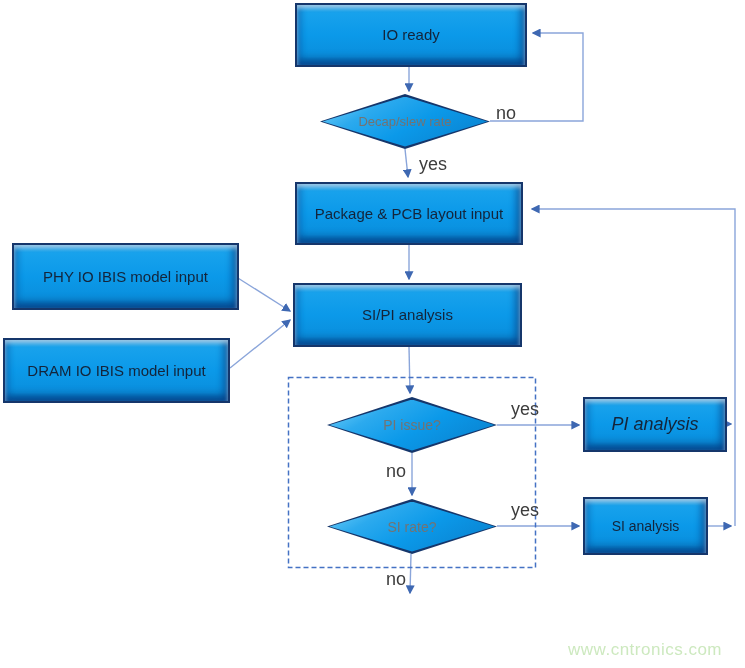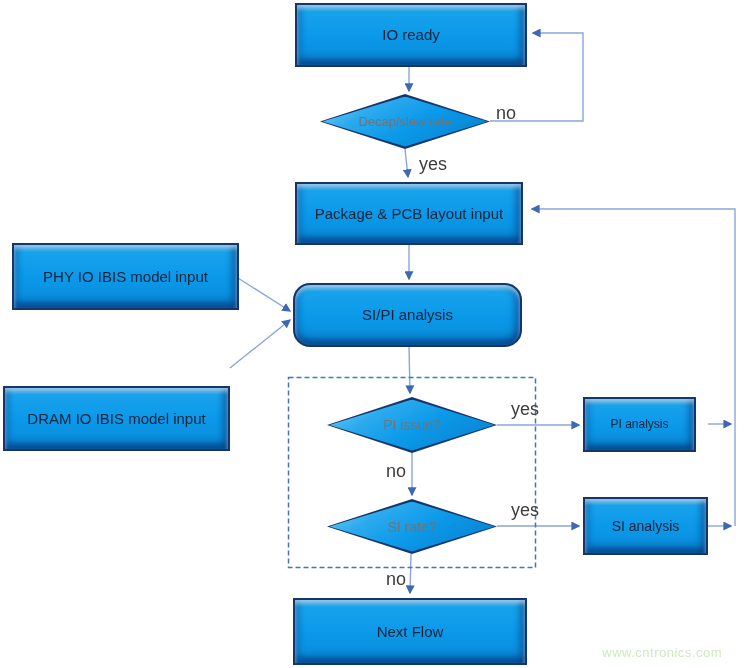--- a/index.html
+++ b/index.html
@@ -33,21 +33,21 @@
   .diamond .lbl{
     position:absolute;inset:0;display:flex;align-items:center;justify-content:center;
     color:#737373;font-size:13px;
   }
   .diamond .lbl.big{font-size:14px;text-align:center;}
   .elabel{
     position:absolute;font-size:18px;color:#3d3d3d;white-space:nowrap;
   }
   .watermark{
     position:absolute;right:23px;bottom:8px;
-    font-size:13px;letter-spacing:.5px;color:#cde9bf;
+    font-size:17px;letter-spacing:.5px;color:#cde9bf;
   }
 </style>
 </head>
 <body>
 
 <div class="stage">
 
   <svg class="connectors" width="745" height="668" viewBox="0 0 745 668">
     <defs>
       <marker id="ah" viewBox="0 0 10 10" refX="8.5" refY="5" markerWidth="9" markerHeight="9" orient="auto" markerUnits="userSpaceOnUse">
@@ -78,39 +78,36 @@
   </div>
 
   <div class="node" style="left:295px;top:182px;width:228px;height:63px;">
     <span>Package &amp; PCB layout input</span>
   </div>
 
   <div class="node" style="left:3px;top:243px;width:227px;height:67px;margin-left:9px;">
     <span>PHY IO IBIS model input</span>
   </div>
 
-  <div class="node" style="left:3px;top:338px;width:227px;height:65px;margin-top:48px;">
+  <div class="node" style="left:3px;top:338px;width:227px;height:65px;">
     <span>DRAM IO IBIS model input</span>
   </div>
 
-  <div class="node" style="left:293px;top:283px;width:229px;height:64px;border-radius:17px;">
+  <div class="node" style="left:293px;top:283px;width:229px;height:64px;">
     <span>SI/PI analysis</span>
   </div>
 
-  <div class="node" style="left:583px;top:397px;width:113px;height:55px;font-size:12px;">
+  <div class="node" style="left:583px;top:397px;width:144px;height:55px;font-size:18px;font-style:italic;">
     <span>PI analysis</span>
   </div>
 
   <div class="node" style="left:583px;top:497px;width:125px;height:58px;font-size:14px;">
     <span>SI analysis</span>
   </div>
 
-  <div class="node" style="left:293px;top:598px;width:234px;height:67px;">
-    <span>Next Flow</span>
-  </div>
 
   <div class="diamond" style="left:320px;top:94px;width:170px;height:55px;">
     <div class="outer"></div>
     <div class="inner"></div>
     <div class="lbl">Decap/slew rate</div>
   </div>
 
   <div class="diamond" style="left:327px;top:397px;width:170px;height:56px;">
     <div class="outer"></div>
     <div class="inner"></div>

